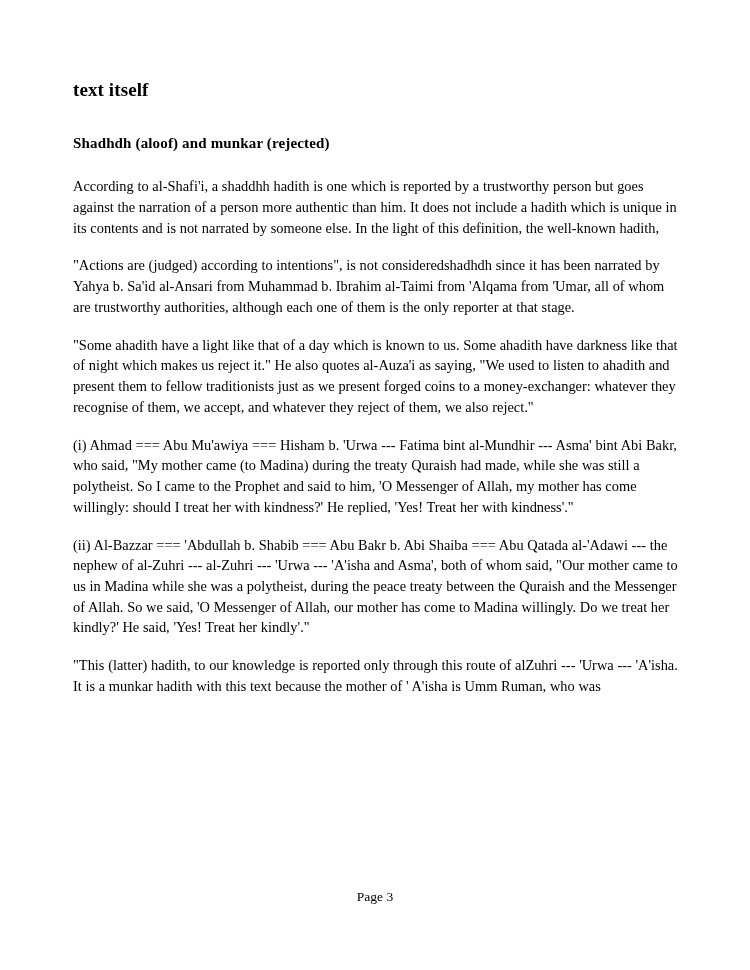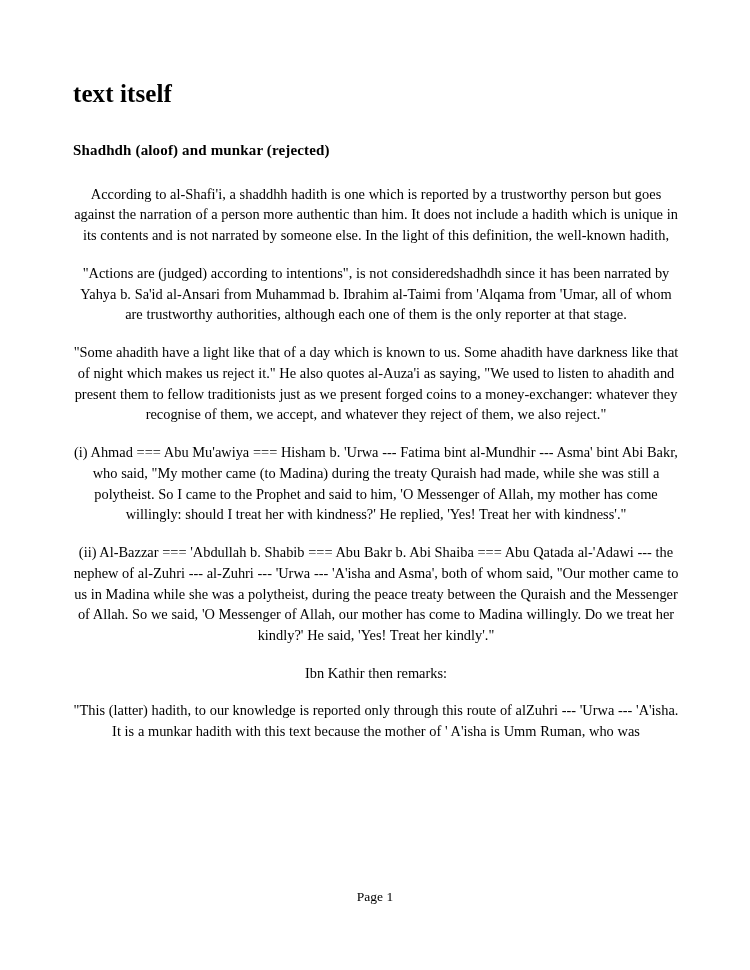--- a/index.html
+++ b/index.html
@@ -23,38 +23,38 @@
     height: 970px;
     background: #ffffff;
   }
   .content {
     position: absolute;
     left: 73px;
     top: 78px;
     width: 606px;
   }
   .doc-title {
-    font-size: 25px;
+    font-size: 19px;
     font-weight: bold;
     line-height: 1.25;
     margin: 0 0 0 0;
     letter-spacing: 0.1px;
   }
   .section-heading {
     font-size: 15px;
     font-weight: bold;
     line-height: 1.3;
     margin: 32px 0 0 0;
     letter-spacing: 0.15px;
   }
   .para {
     font-size: 14.4px;
     line-height: 1.44;
     margin: 17px 0 0 0;
-    text-align: center;
+    text-align: left;
     word-spacing: 0.1px;
   }
   .para.first-body {
     margin-top: 23px;
   }
   .footer {
     position: absolute;
     left: 0;
     top: 888px;
     width: 750px;
@@ -71,19 +71,18 @@
 
     <h1 class="doc-title">text itself</h1>
 
     <h2 class="section-heading">Shadhdh  (aloof) and munkar (rejected)</h2>
 
     <p class="para first-body">According to al-Shafi'i, a shaddhh hadith is one which is reported by a trustworthy person but goes against the narration of a person more authentic than him. It does not include a hadith which is unique in its contents and is not narrated by someone else. In the light of this definition, the well-known hadith,</p>
     <p class="para">"Actions are (judged) according to intentions", is not consideredshadhdh since it has been narrated by Yahya b. Sa'id al-Ansari from Muhammad b. Ibrahim al-Taimi from 'Alqama from 'Umar, all of whom are trustworthy authorities, although each one of them is the only reporter at that stage.</p>
     <p class="para">"Some ahadith have a light like that of a day which is known to us. Some ahadith have darkness like that of night which makes us reject it." He also quotes al-Auza'i as saying, "We used to listen to ahadith and present them to fellow traditionists just as we present forged coins to a money-exchanger: whatever they recognise of them, we accept, and whatever they reject of them, we also reject."</p>
     <p class="para">(i) Ahmad === Abu Mu'awiya === Hisham b. 'Urwa --- Fatima bint al-Mundhir --- Asma' bint Abi Bakr, who said, "My mother came (to Madina) during the treaty Quraish had made, while she was still a polytheist. So I came to the Prophet and said to him, 'O Messenger of Allah, my mother has come willingly: should I treat her with kindness?' He replied, 'Yes! Treat her with kindness'."</p>
     <p class="para">(ii) Al-Bazzar === 'Abdullah b. Shabib === Abu Bakr b. Abi Shaiba === Abu Qatada al-'Adawi --- the nephew of al-Zuhri --- al-Zuhri --- 'Urwa --- 'A'isha and Asma', both of whom said, "Our mother came to us in Madina while she was a polytheist, during the peace treaty between the Quraish and the Messenger of Allah. So we said, 'O Messenger of Allah, our mother has come to Madina willingly. Do we treat her kindly?' He said, 'Yes! Treat her kindly'."</p>
-    <p class="para">Ibn Kathir then remarks:</p>
     <p class="para">"This (latter) hadith, to our knowledge is reported only through this route of alZuhri --- 'Urwa --- 'A'isha. It is a munkar hadith with this text because the mother of ' A'isha is Umm Ruman, who was</p>
 
   </div>
 
-  <div class="footer">Page 1</div>
+  <div class="footer">Page 3</div>
 </div>
 
 </body></html>

